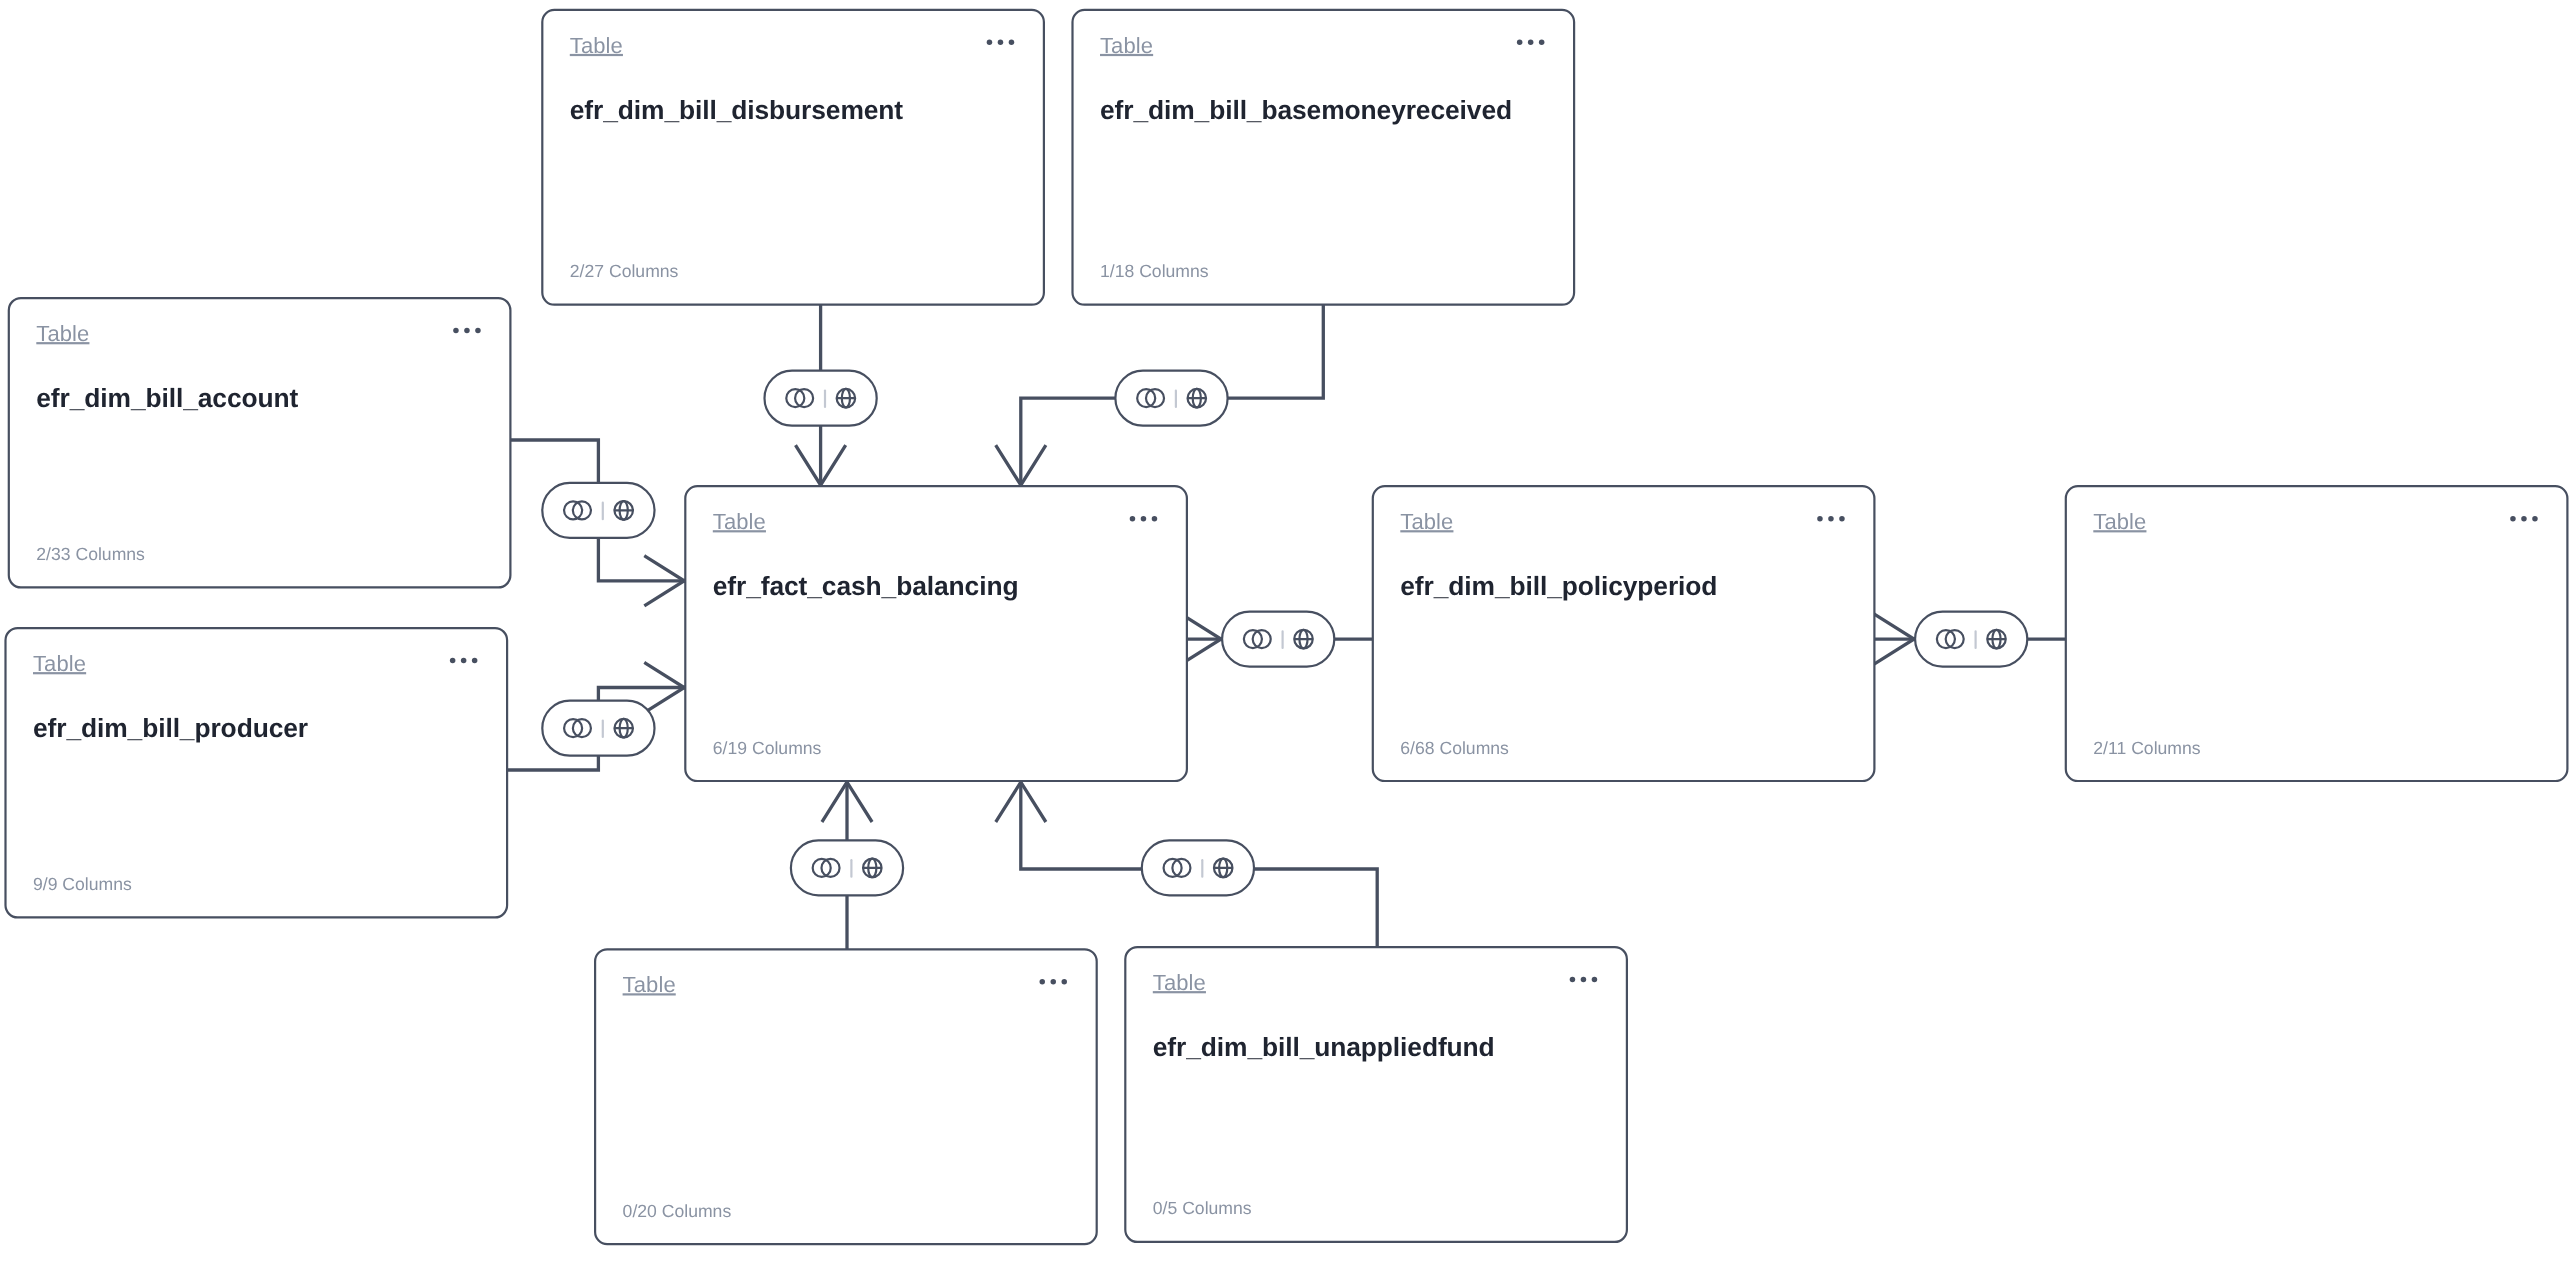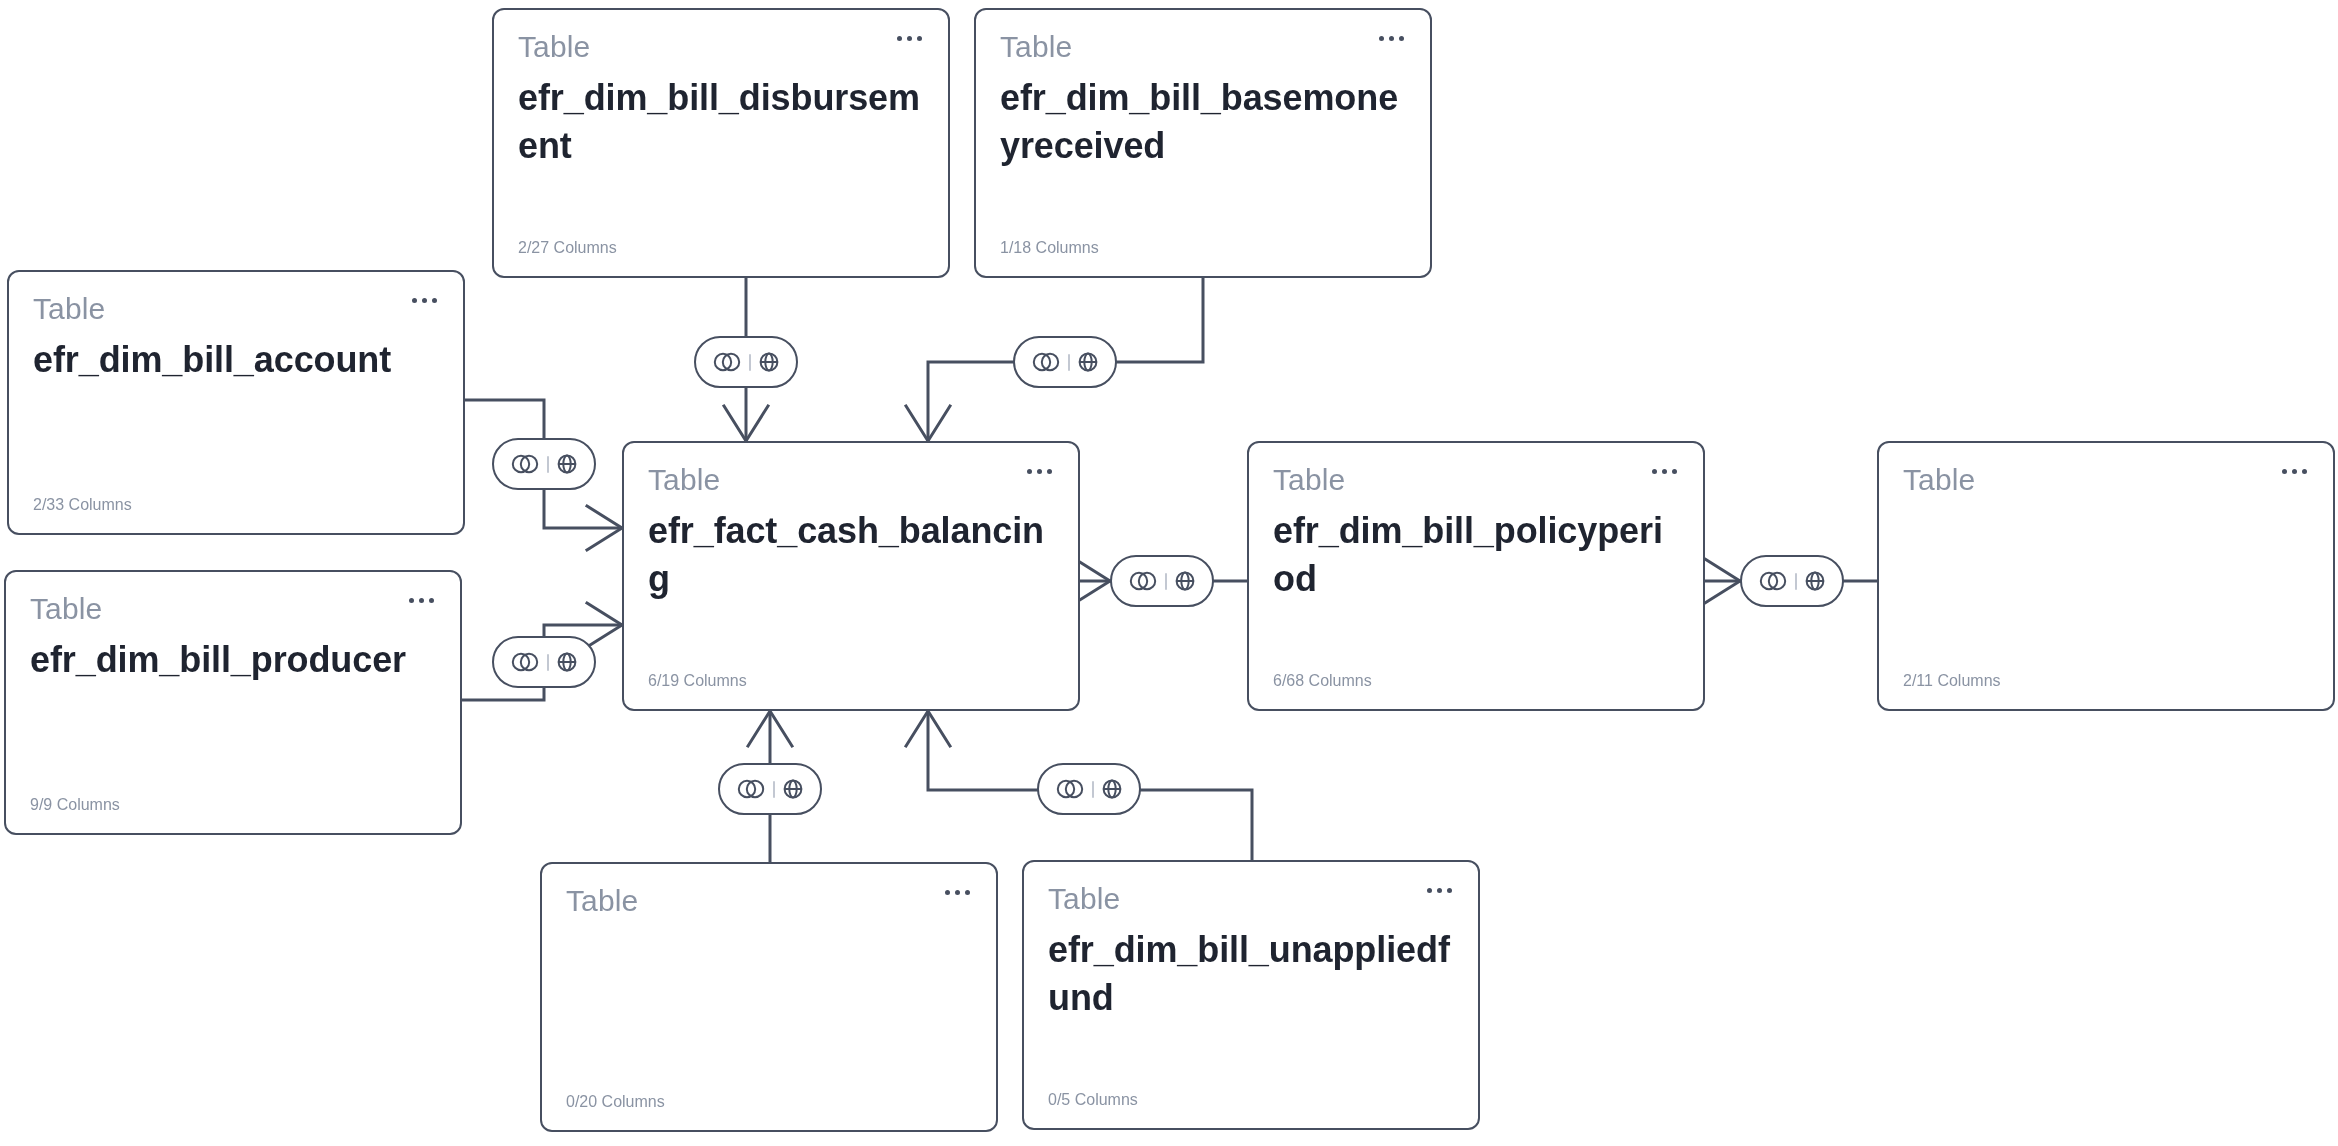--- a/index.html
+++ b/index.html
@@ -35,42 +35,43 @@
     flex-direction: column;
     z-index: 5;
   }
   .node-head {
     display: flex;
     align-items: flex-start;
     justify-content: space-between;
     height: 24px;
   }
   .node-kind {
-    font-size: 30px;
+    font-size: 20px;
     line-height: 1;
     color: #8a93a3;
     letter-spacing: 0.1px;
     white-space: nowrap;
+    text-decoration: underline;
   }
   .dots-btn {
     display: flex;
     align-items: center;
     gap: 5px;
     padding: 4px 2px 0 8px;
     cursor: pointer;
   }
   .dots-btn i {
     display: block;
     width: 5px; height: 5px;
     border-radius: 50%;
     background: #474f60;
   }
   .node-title {
-    margin-top: 18px;
-    font-size: 36px;
+    margin-top: 29px;
+    font-size: 24px;
     line-height: 1.32;
     font-weight: bold;
     color: #1f2430;
     letter-spacing: -0.1px;
     word-break: break-word;
   }
   .node-cols {
     margin-top: auto;
     font-size: 16px;
     line-height: 1;

